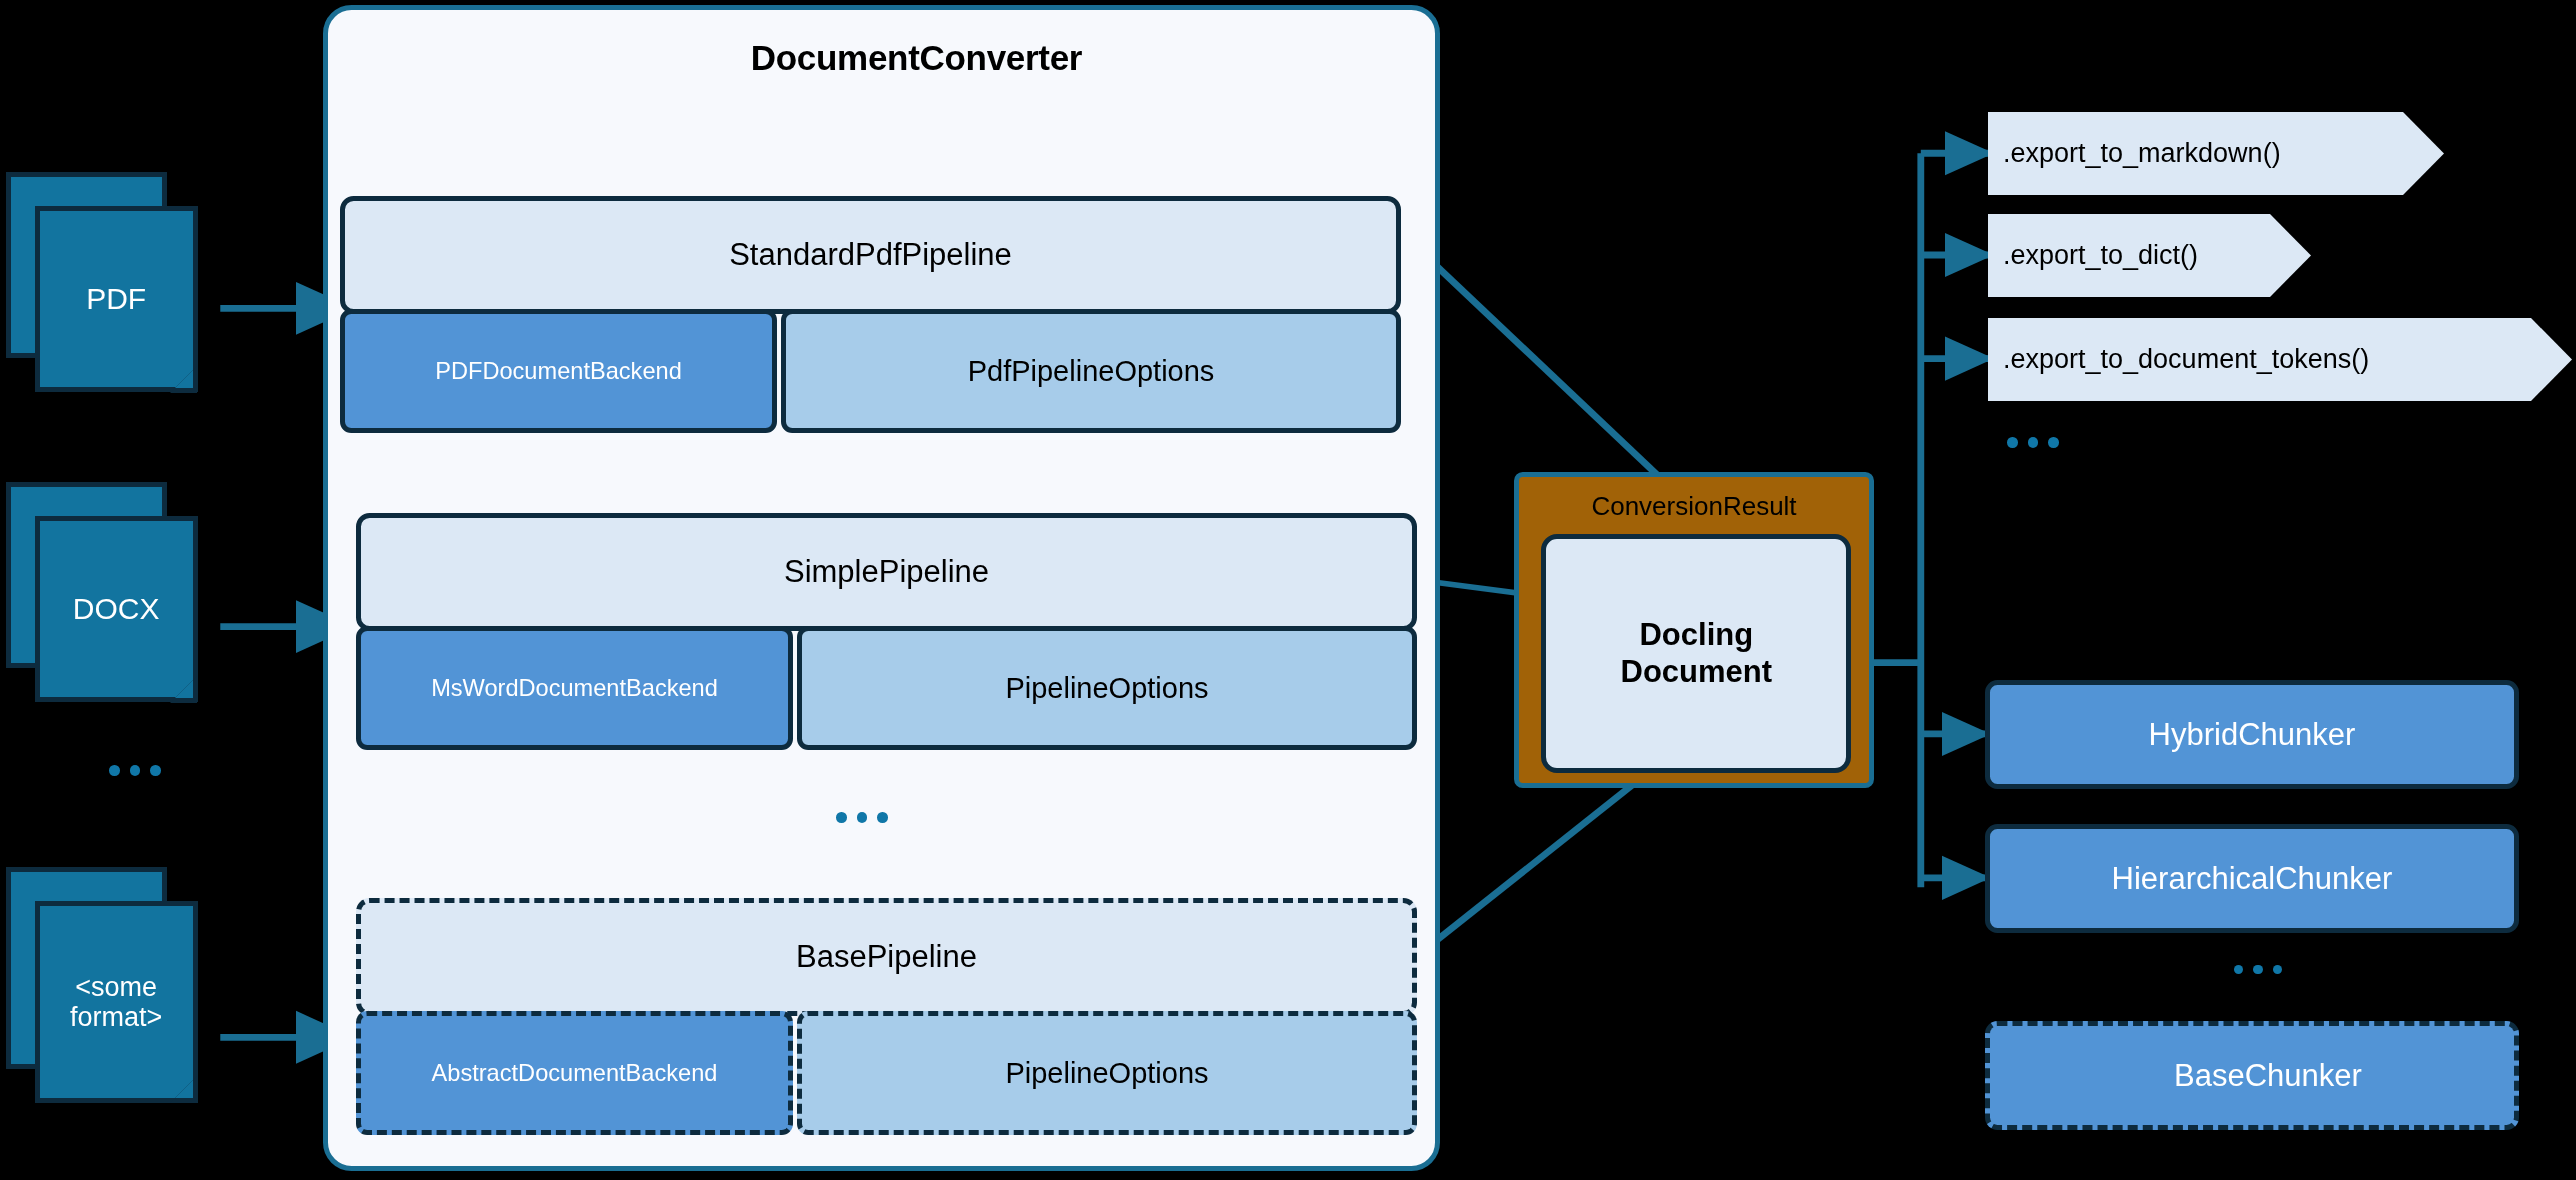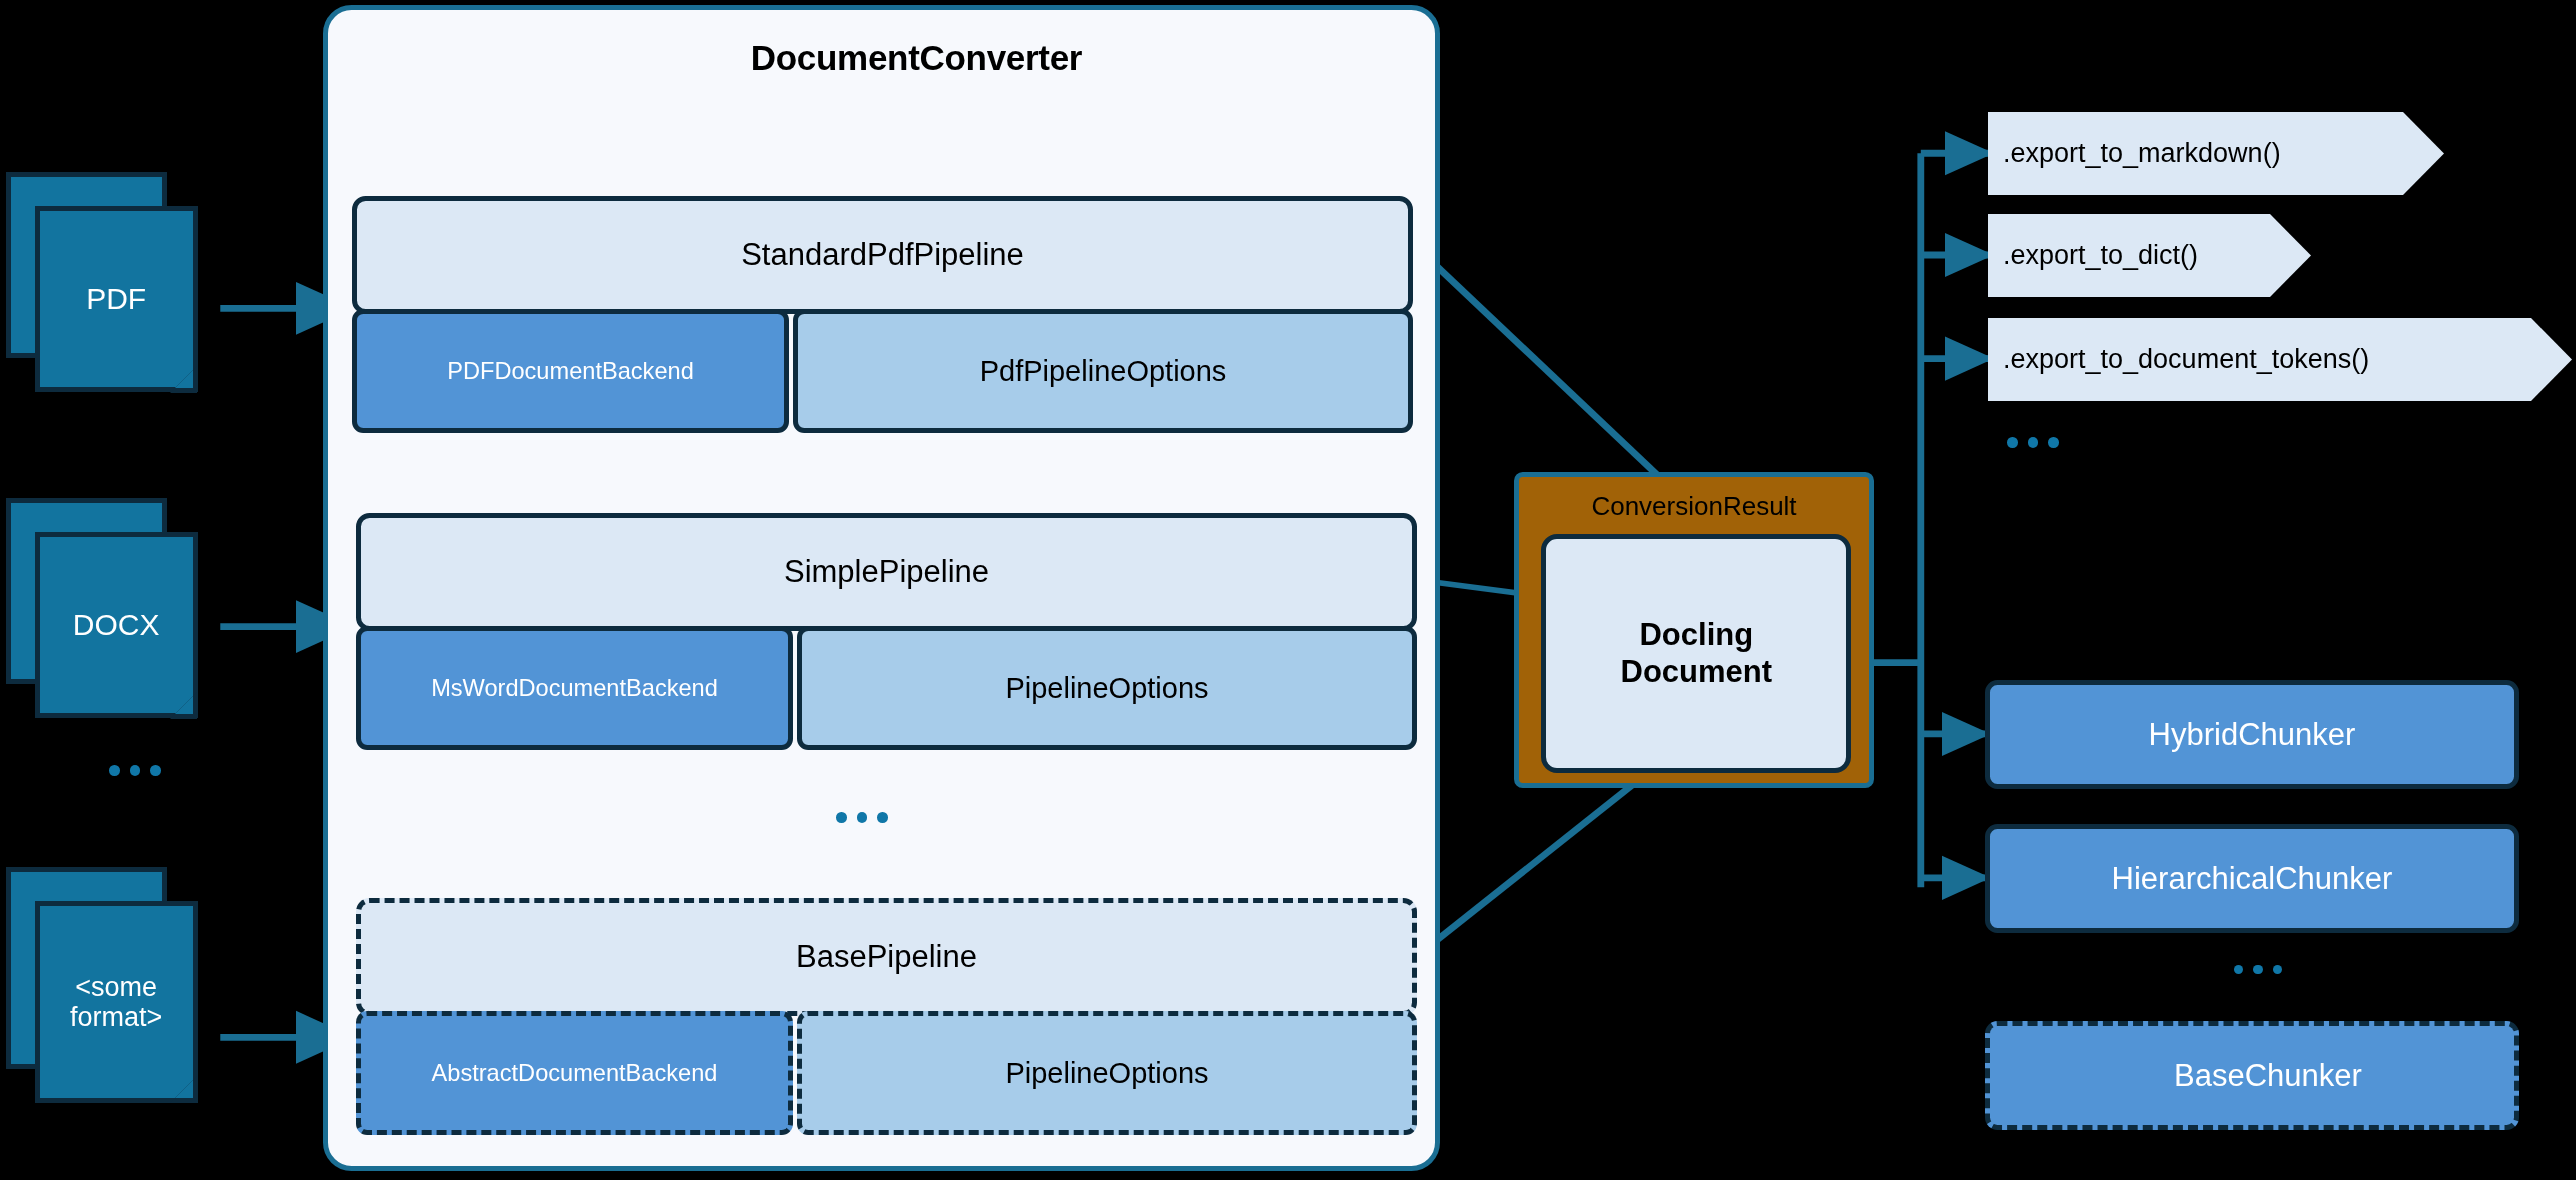--- a/index.html
+++ b/index.html
@@ -214,21 +214,21 @@
 
   <div class="doc-stack" style="left:6.2px; top:172px; width:217px; height:245px;">
     <div class="doc-back" style="width:161px;height:186px;"></div>
     <div class="doc-front" style="left:28.5px;top:34px;width:163px;height:186px;font-size:30px;">
       <span class="doc-label">PDF</span>
     </div>
     <div class="doc-fold" style="left:164px;top:194px;border-width:0 0 27px 27px;border-color:transparent transparent #0D2B3E transparent;"></div>
     <div class="doc-fold" style="left:169px;top:198px;border-width:0 0 18.6px 18.6px;border-color:transparent transparent #12749F transparent;"></div>
   </div>
 
-  <div class="doc-stack" style="left:6.2px; top:498px; width:217px; height:245px;text-decoration:underline;">
+  <div class="doc-stack" style="left:6.2px; top:482px; width:217px; height:245px;text-decoration:underline;">
     <div class="doc-back" style="width:161px;height:186px;"></div>
     <div class="doc-front" style="left:28.5px;top:34px;width:163px;height:186px;font-size:30px;">
       <span class="doc-label">DOCX</span>
     </div>
     <div class="doc-fold" style="left:164px;top:194px;border-width:0 0 27px 27px;border-color:transparent transparent #0D2B3E transparent;"></div>
     <div class="doc-fold" style="left:169px;top:198px;border-width:0 0 18.6px 18.6px;border-color:transparent transparent #12749F transparent;"></div>
   </div>
 
   <div class="ellipsis" style="left:109px; top:765px;">
     <span></span>
@@ -243,21 +243,21 @@
 format&gt;</span>
     </div>
     <div class="doc-fold" style="left:164px;top:209px;border-width:0 0 27px 27px;border-color:transparent transparent #0D2B3E transparent;"></div>
     <div class="doc-fold" style="left:169px;top:213px;border-width:0 0 18.6px 18.6px;border-color:transparent transparent #12749F transparent;"></div>
   </div>
 
   <div id="converter-panel" style="left:323px; top:5px; width:1117px; height:1166px;padding-left:35px;">
 
     <div id="converter-title" style="top:28px;">DocumentConverter</div>
 
-    <div class="pipeline-group" style="left:24px; top:186px; width:1061px; height:242px;">
+    <div class="pipeline-group" style="left:12px; top:186px; width:1061px; height:242px;">
       <div class="pipeline-head" style="width:1061px;height:118px;">
         <span>StandardPdfPipeline</span>
       </div>
       <div class="backend-box" style="left:0px;top:113px;width:437px;height:124px;">
         <span>PDFDocumentBackend</span>
       </div>
       <div class="options-box" style="left:441px;top:113px;width:620px;height:124px;">
         <span>PdfPipelineOptions</span>
       </div>
     </div>

